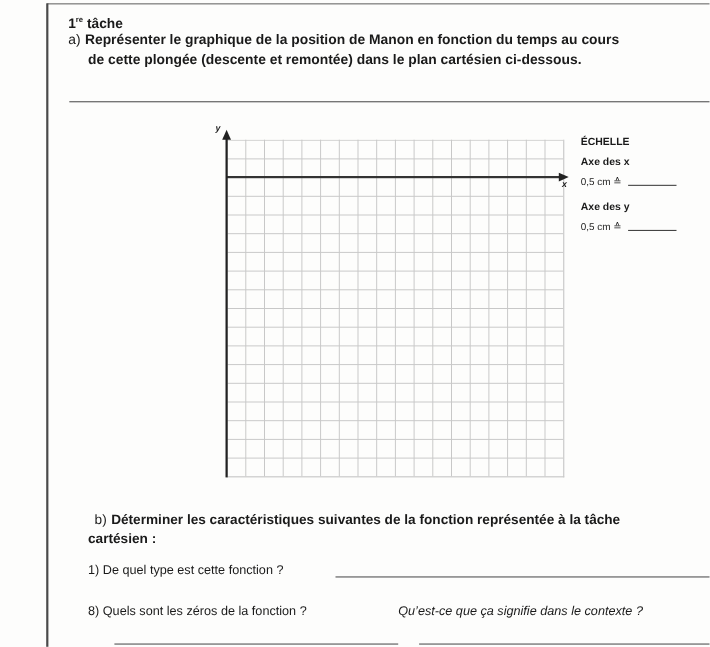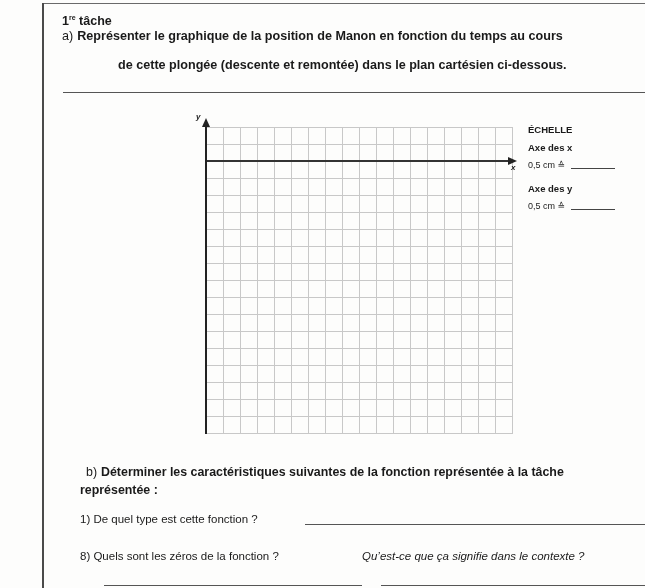--- a/index.html
+++ b/index.html
@@ -10,21 +10,21 @@
     color: #1a1a1a;
   }
   .frame-top { position: absolute; left: 43px; top: 3px; width: 602px; height: 1px; background: #6a6a6a; }
   .frame-left { position: absolute; left: 42px; top: 3px; width: 1.5px; height: 585px; background: #4a4a4a; }
   .abs { position: absolute; white-space: nowrap; }
   .bold { font-weight: bold; }
   .t-task { left: 62px; top: 14px; font-size: 12.5px; font-weight: bold; }
   .t-task sup { font-size: 7px; vertical-align: 5px; }
   .t-a { left: 62px; top: 29px; font-size: 12.6px; }
   .t-a .lbl { font-weight: normal; margin-right: 4px; }
-  .t-a2 { left: 80px; top: 58px; font-size: 12.6px; font-weight: bold; margin-left: 38px; }
+  .t-a2 { left: 80px; top: 47px; font-size: 12.6px; font-weight: bold; }
   .rule { position: absolute; height: 1px; background: #555; }
   .grid {
     position: absolute; left: 206px; top: 127px; width: 306px; height: 306px;
     background-image:
       linear-gradient(to right, #c8c8c8 1px, transparent 1px),
       linear-gradient(to bottom, #c8c8c8 1px, transparent 1px);
     background-size: 17px 17px;
     border-right: 1px solid #c8c8c8;
     border-bottom: 1px solid #c8c8c8;
   }
@@ -76,21 +76,21 @@
   <span>0,5 cm ≙</span><span class="blank"></span>
 </div>
 <div class="abs scale-h" style="left:528px; top:183px;">Axe des y</div>
 <div class="abs scale" style="left:528px; top:201px;">
   <span>0,5 cm ≙</span><span class="blank"></span>
 </div>
 
 <div class="abs t-b">
   <span class="lbl">b)</span><span class="bold">Déterminer les caractéristiques suivantes de la fonction représentée à la tâche</span>
 </div>
-<div class="abs t-b2">représentée :</div>
+<div class="abs t-b2">cartésien :</div>
 
 <div class="abs q" style="left:80px; top:513px;">1) De quel type est cette fonction ?</div>
 <div class="rule" style="left:305px; top:524px; width:340px;"></div>
 
 <div class="abs q" style="left:80px; top:550px;">8) Quels sont les zéros de la fonction ?</div>
 <div class="abs q" style="left:362px; top:550px;font-style:italic;">Qu’est-ce que ça signifie dans le contexte ?</div>
 <div class="rule" style="left:104px; top:585px; width:258px;"></div>
 <div class="rule" style="left:381px; top:585px; width:264px;"></div>
 
 </body></html>

